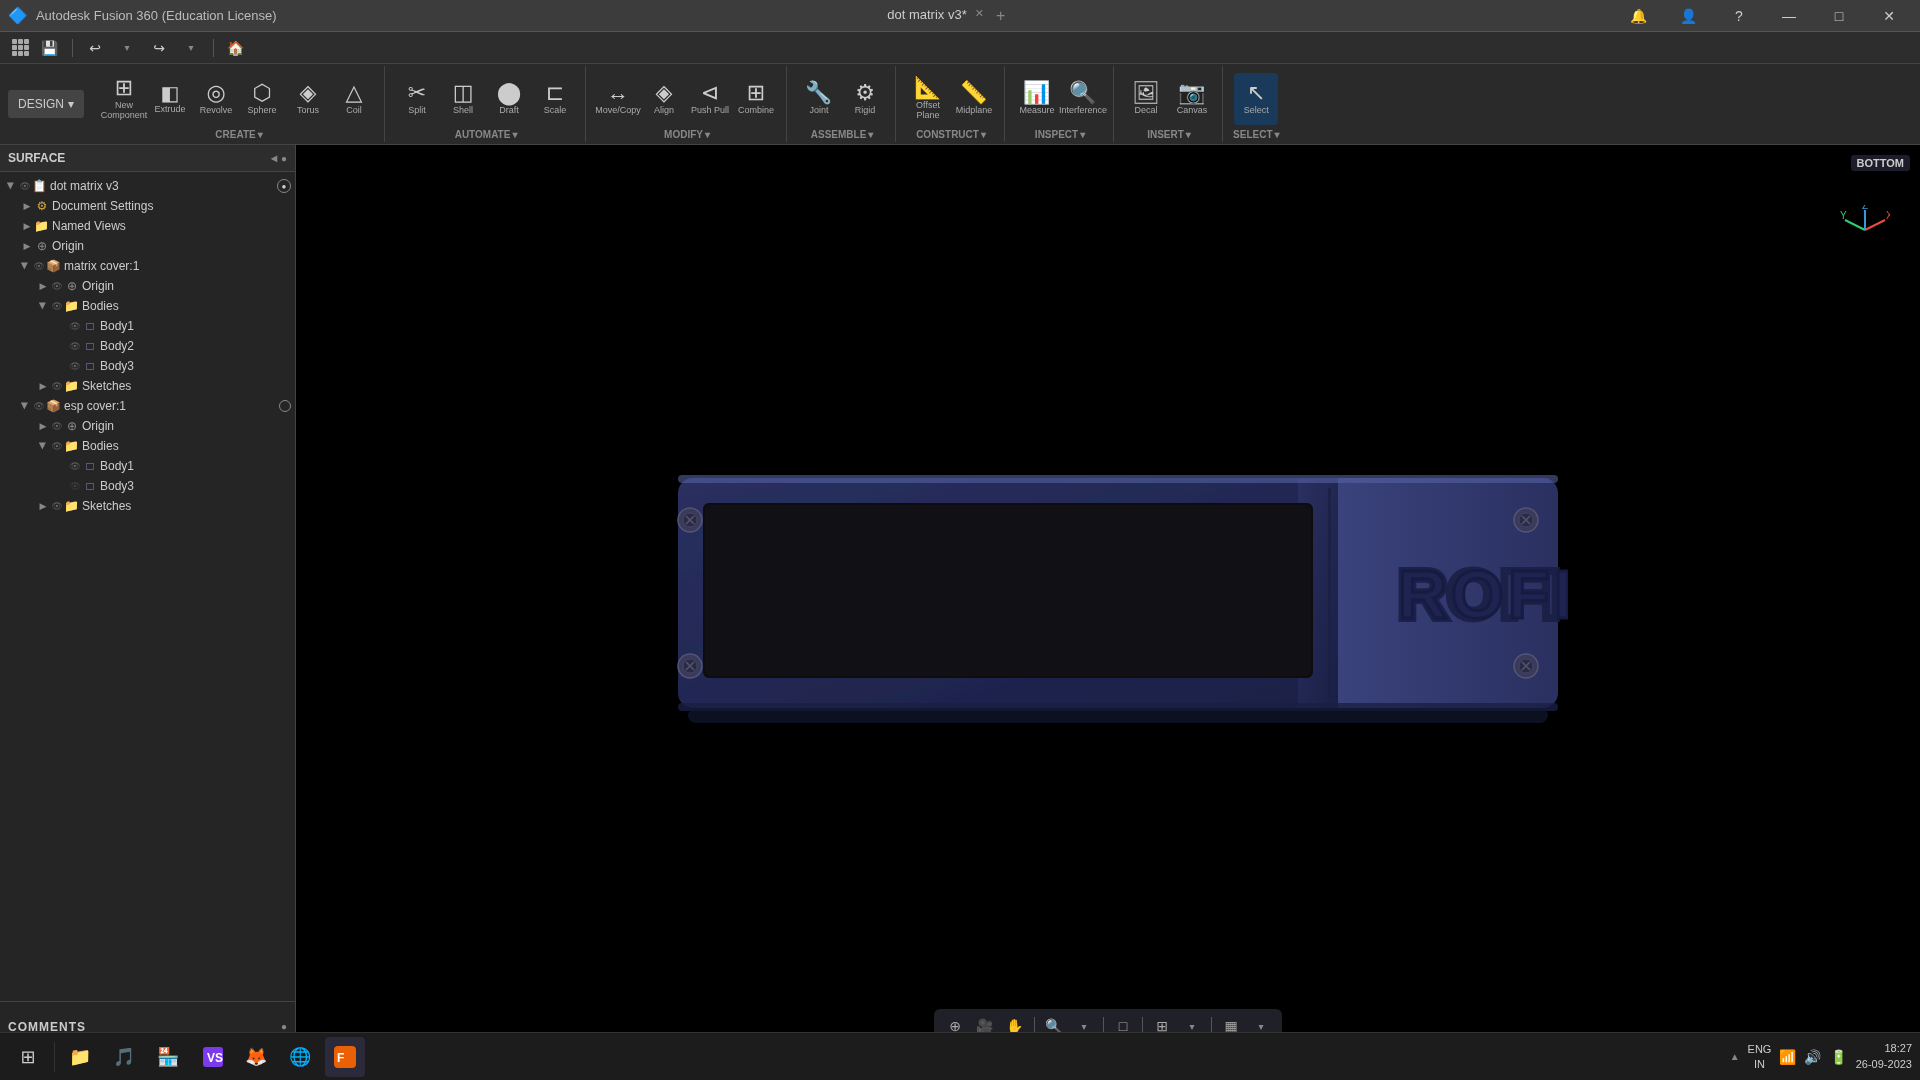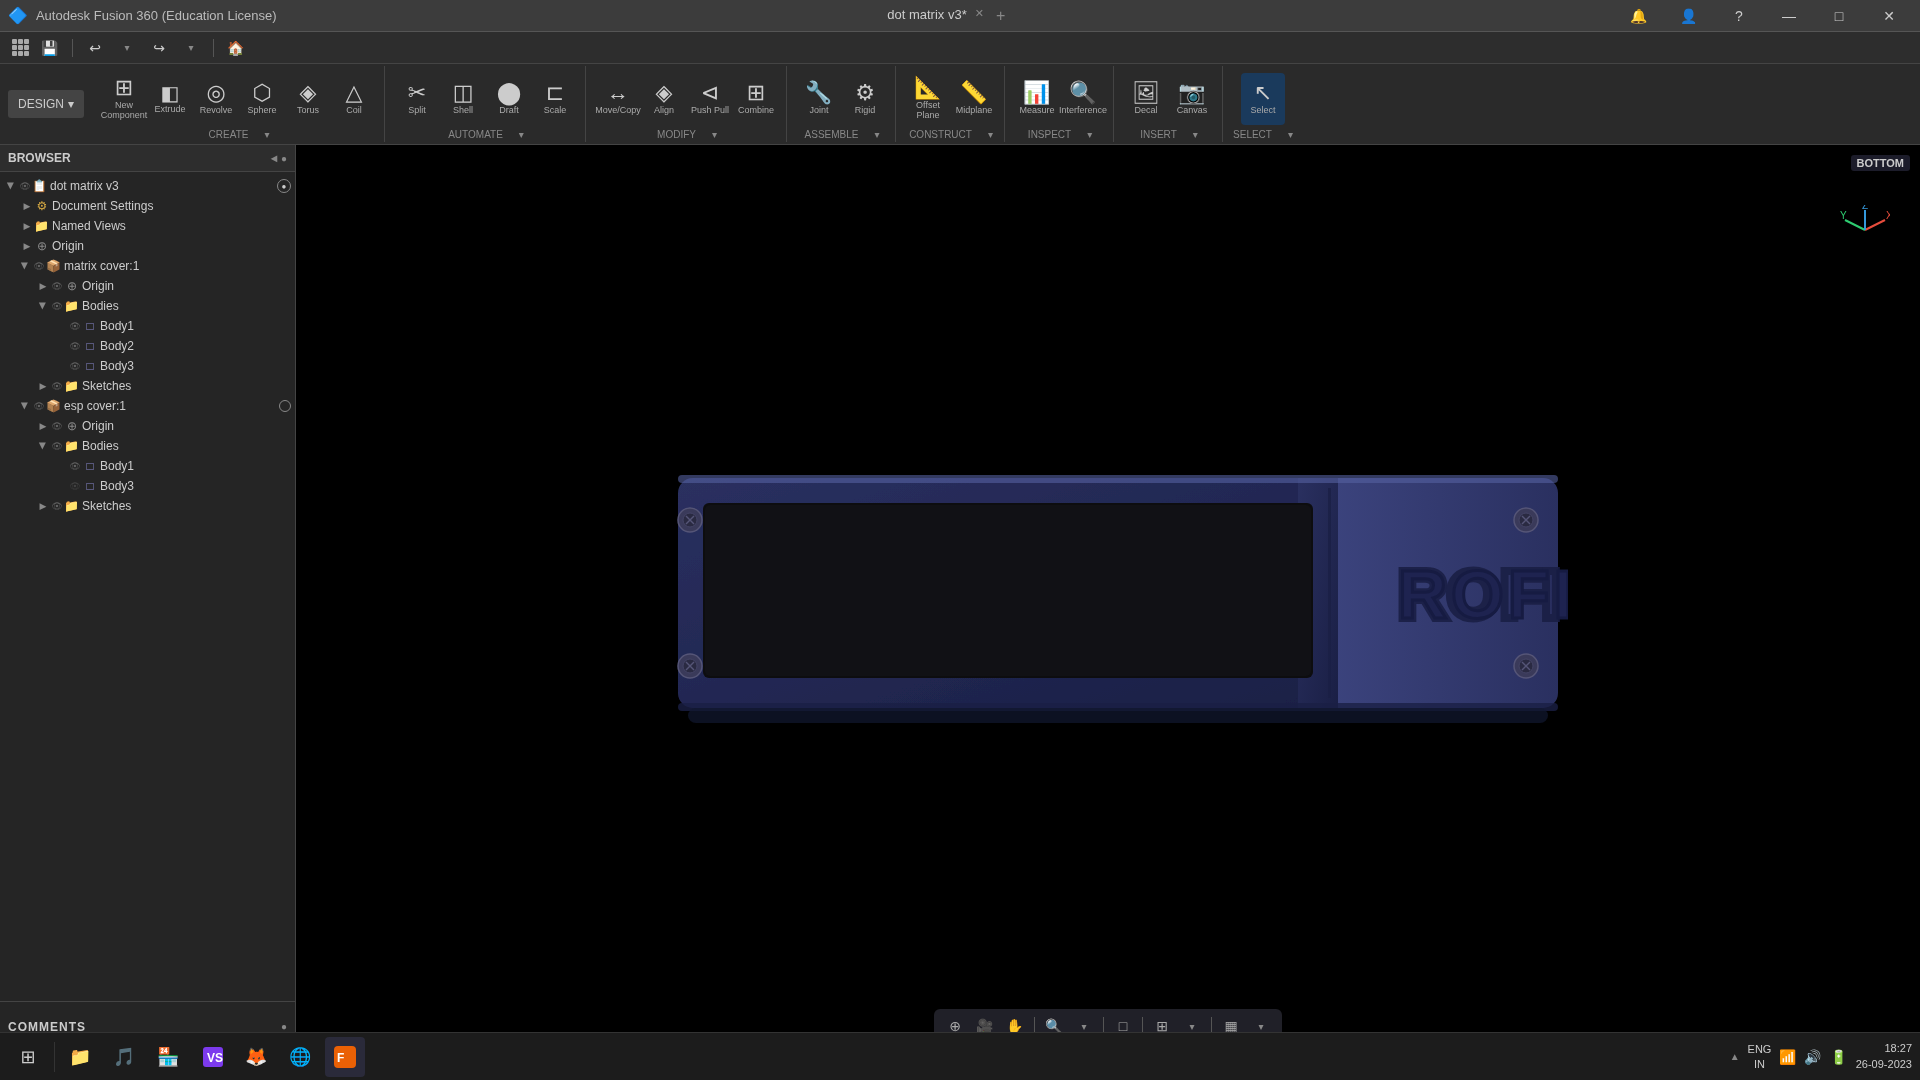--- a/index.html
+++ b/index.html
@@ -45,21 +45,21 @@
       display: flex; align-items: stretch; padding: 2px 8px; height: 80px; gap: 2px;
     }
     .ribbon-group {
       display: flex; flex-direction: column; align-items: center;
       border-right: 1px solid #444; padding: 0 8px; min-width: 60px;
     }
     .ribbon-group:last-child { border-right: none; }
     .ribbon-group-tools { display: flex; align-items: center; gap: 2px; flex: 1; padding-top: 4px; }
     .ribbon-group-label {
       font-size: 10px; color: #888; padding: 2px 0; text-align: center;
-      display: flex; align-items: center; gap: 16px; cursor: pointer;
+      display: flex; align-items: center; gap: 2px; cursor: pointer; font-weight: bold;
     }
     .ribbon-tool {
       display: flex; flex-direction: column; align-items: center;
       justify-content: center; width: 44px; height: 52px; cursor: pointer;
       border-radius: 4px; gap: 2px;
     }
     .ribbon-tool.active { background: #1a3a5c; }
     .ribbon-tool-icon { font-size: 22px; line-height: 1; }
     .ribbon-tool-label { font-size: 9px; color: #aaa; text-align: center; line-height: 1.1; }
     .design-btn {
@@ -390,21 +390,21 @@
         <span>▾</span>
       </div>
     </div>
   </div>
 </div>
 
 <div id="main">
 
   <div id="browser">
     <div id="browser-header">
-      <span>BROWSER</span>
+      <span>SURFACE</span>
       <div style="display:flex; align-items:center; gap:4px;">
         <span style="cursor:pointer; color:#888;">◂</span>
         <span style="cursor:pointer; color:#888; font-size:10px;">●</span>
       </div>
     </div>
     <div id="browser-content">
 
       <div class="tree-item" style="padding-left:4px;">
         <span class="tree-arrow expanded"></span>
         <span class="tree-eye eye-icon"></span>

